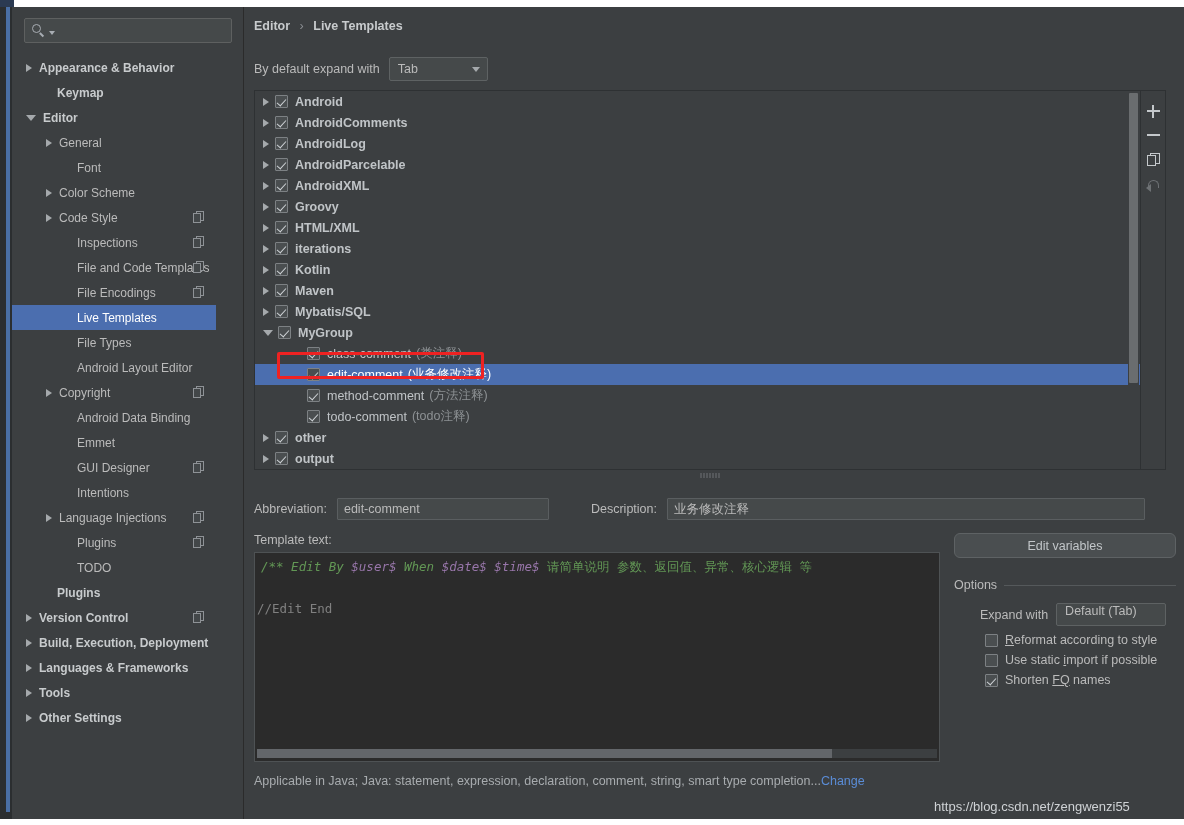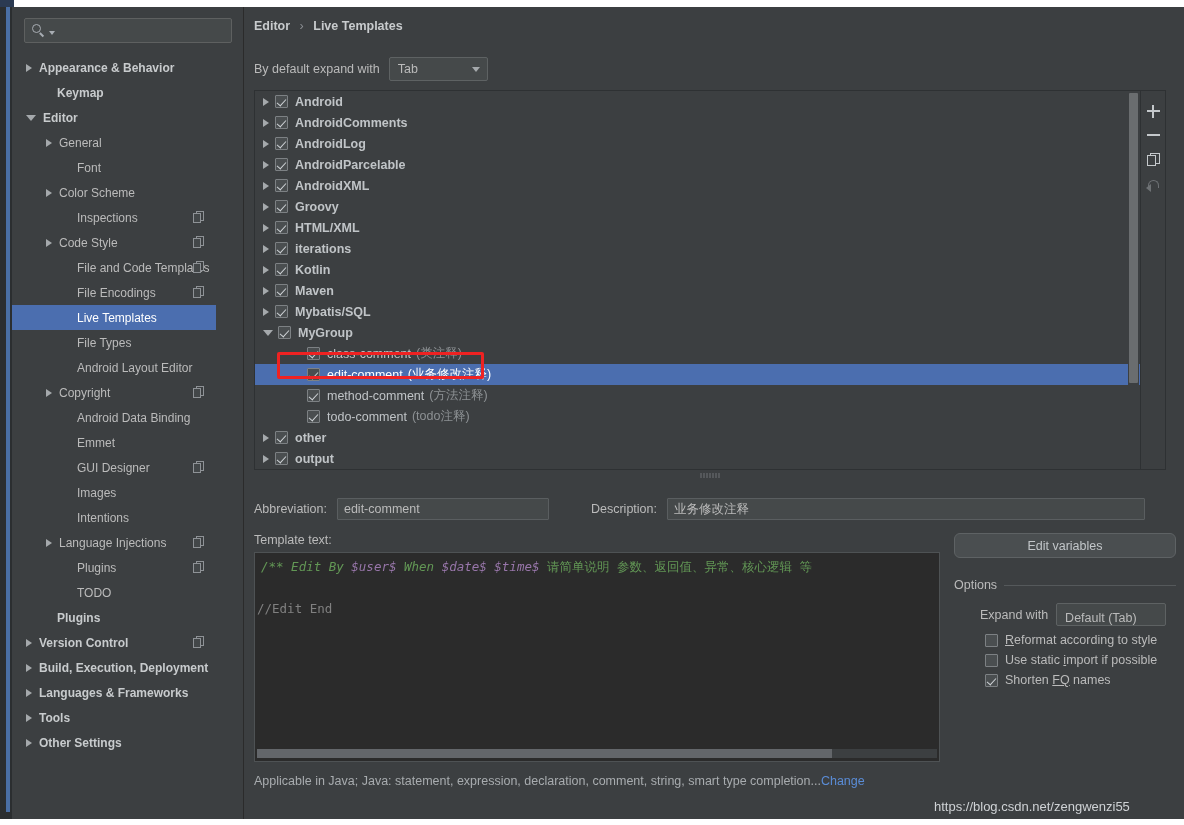--- a/index.html
+++ b/index.html
@@ -213,21 +213,21 @@
     color: #c2c6c9; font-size: 12.5px;
   }
   .options-header { position: absolute; left: 0; top: 45px; width: 222px; display: flex; align-items: center; }
   .options-header .otxt { color: #bbbbbb; font-size: 12.5px; padding-right: 7px; }
   .options-header .oline { flex: 1; height: 1px; background: #55595b; }
   .expand-with-row { position: absolute; left: 0; top: 70px; width: 222px; display: flex; align-items: center; }
   .expand-with-row .ewl { color: #bbbbbb; font-size: 12.5px; margin-left: 26px; }
   .combo2 {
     margin-left: 8px; width: 110px; height: 23px; background: #45494a;
     border: 1px solid #5e6263; border-radius: 2px;
-    display: flex; align-items: flex-end; justify-content: space-between;
+    display: flex; align-items: flex-start; justify-content: space-between;
     padding: 0 7px 0 8px; color: #bbbbbb; font-size: 12.5px;
   }
   .opt-chk-row { position: absolute; left: 31px; display: flex; align-items: center; }
   #opt-0 { top: 100px; }
   #opt-1 { top: 120px; }
   #opt-2 { top: 140px; }
   .opt-chk-row .chk { margin-right: 7px; }
   .opt-chk-row .olbl { color: #bbbbbb; font-size: 12.5px; }
   .ul { text-decoration: underline; }
 
@@ -280,66 +280,66 @@
           <span class="tree-label">General</span>
         </div>
         <div class="tree-row" style="padding-left: 52px;">
           <span class="arrow none"></span>
           <span class="tree-label">Font</span>
         </div>
         <div class="tree-row" style="padding-left: 34px;">
           <span class="arrow "></span>
           <span class="tree-label">Color Scheme</span>
         </div>
+        <div class="tree-row" style="padding-left: 34px;">
+          <span class="arrow "></span>
+          <span class="tree-label">Code Style</span>
+          <span class="copy-badge">
+            <span class="b1"></span>
+            <span class="b2"></span>
+          </span>
+        </div>
         <div class="tree-row" style="padding-left: 52px;">
           <span class="arrow none"></span>
           <span class="tree-label">Inspections</span>
           <span class="copy-badge">
             <span class="b1"></span>
             <span class="b2"></span>
           </span>
         </div>
+        <div class="tree-row" style="padding-left: 52px;">
+          <span class="arrow none"></span>
+          <span class="tree-label">File and Code Templates</span>
+          <span class="copy-badge">
+            <span class="b1"></span>
+            <span class="b2"></span>
+          </span>
+        </div>
+        <div class="tree-row" style="padding-left: 52px;">
+          <span class="arrow none"></span>
+          <span class="tree-label">File Encodings</span>
+          <span class="copy-badge">
+            <span class="b1"></span>
+            <span class="b2"></span>
+          </span>
+        </div>
+        <div class="tree-row selected" style="padding-left: 52px;">
+          <span class="arrow none"></span>
+          <span class="tree-label">Live Templates</span>
+        </div>
+        <div class="tree-row" style="padding-left: 52px;">
+          <span class="arrow none"></span>
+          <span class="tree-label">File Types</span>
+        </div>
+        <div class="tree-row" style="padding-left: 52px;">
+          <span class="arrow none"></span>
+          <span class="tree-label">Android Layout Editor</span>
+        </div>
         <div class="tree-row" style="padding-left: 34px;">
           <span class="arrow "></span>
-          <span class="tree-label">Code Style</span>
-          <span class="copy-badge">
-            <span class="b1"></span>
-            <span class="b2"></span>
-          </span>
-        </div>
-        <div class="tree-row" style="padding-left: 52px;">
-          <span class="arrow none"></span>
-          <span class="tree-label">File and Code Templates</span>
-          <span class="copy-badge">
-            <span class="b1"></span>
-            <span class="b2"></span>
-          </span>
-        </div>
-        <div class="tree-row" style="padding-left: 52px;">
-          <span class="arrow none"></span>
-          <span class="tree-label">File Encodings</span>
-          <span class="copy-badge">
-            <span class="b1"></span>
-            <span class="b2"></span>
-          </span>
-        </div>
-        <div class="tree-row selected" style="padding-left: 52px;">
-          <span class="arrow none"></span>
-          <span class="tree-label">Live Templates</span>
-        </div>
-        <div class="tree-row" style="padding-left: 52px;">
-          <span class="arrow none"></span>
-          <span class="tree-label">File Types</span>
-        </div>
-        <div class="tree-row" style="padding-left: 52px;">
-          <span class="arrow none"></span>
-          <span class="tree-label">Android Layout Editor</span>
-        </div>
-        <div class="tree-row" style="padding-left: 34px;">
-          <span class="arrow "></span>
           <span class="tree-label">Copyright</span>
           <span class="copy-badge">
             <span class="b1"></span>
             <span class="b2"></span>
           </span>
         </div>
         <div class="tree-row" style="padding-left: 52px;">
           <span class="arrow none"></span>
           <span class="tree-label">Android Data Binding</span>
         </div>
@@ -347,24 +347,20 @@
           <span class="arrow none"></span>
           <span class="tree-label">Emmet</span>
         </div>
         <div class="tree-row" style="padding-left: 52px;">
           <span class="arrow none"></span>
           <span class="tree-label">GUI Designer</span>
           <span class="copy-badge">
             <span class="b1"></span>
             <span class="b2"></span>
           </span>
-        </div>
-        <div class="tree-row" style="padding-left: 52px;">
-          <span class="arrow none"></span>
-          <span class="tree-label">Images</span>
         </div>
         <div class="tree-row" style="padding-left: 52px;">
           <span class="arrow none"></span>
           <span class="tree-label">Intentions</span>
         </div>
         <div class="tree-row" style="padding-left: 34px;">
           <span class="arrow "></span>
           <span class="tree-label">Language Injections</span>
           <span class="copy-badge">
             <span class="b1"></span>

